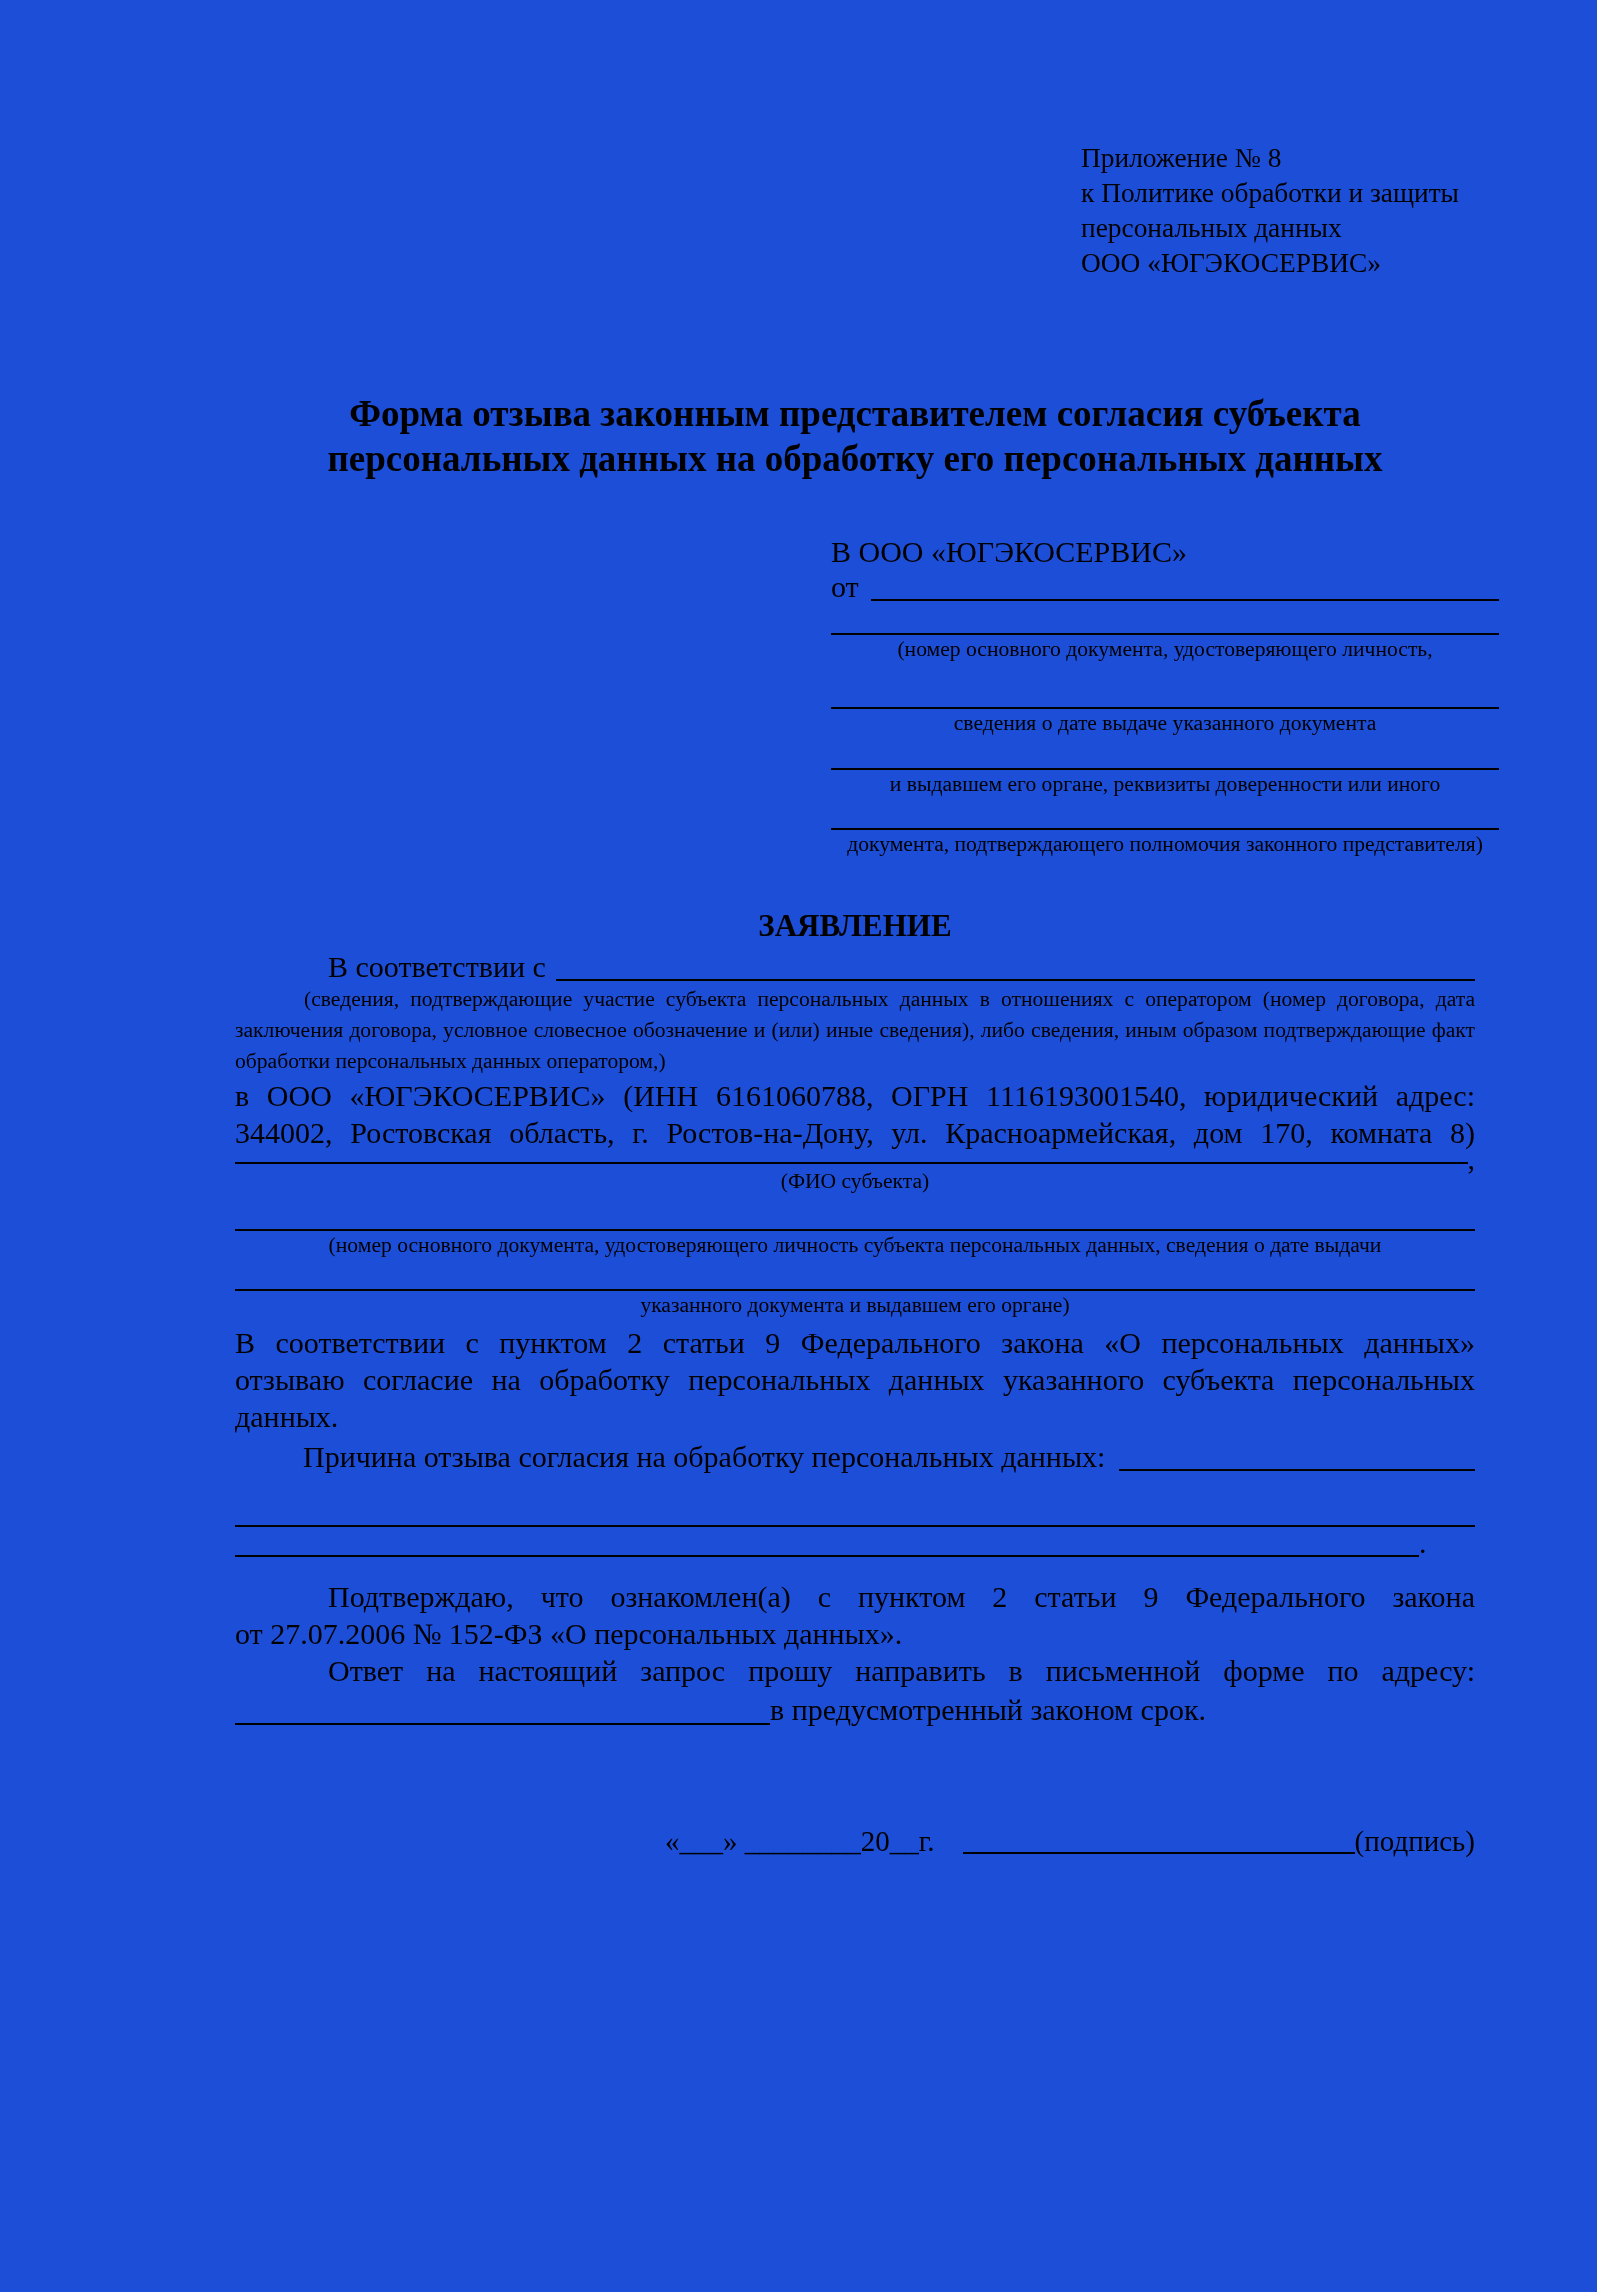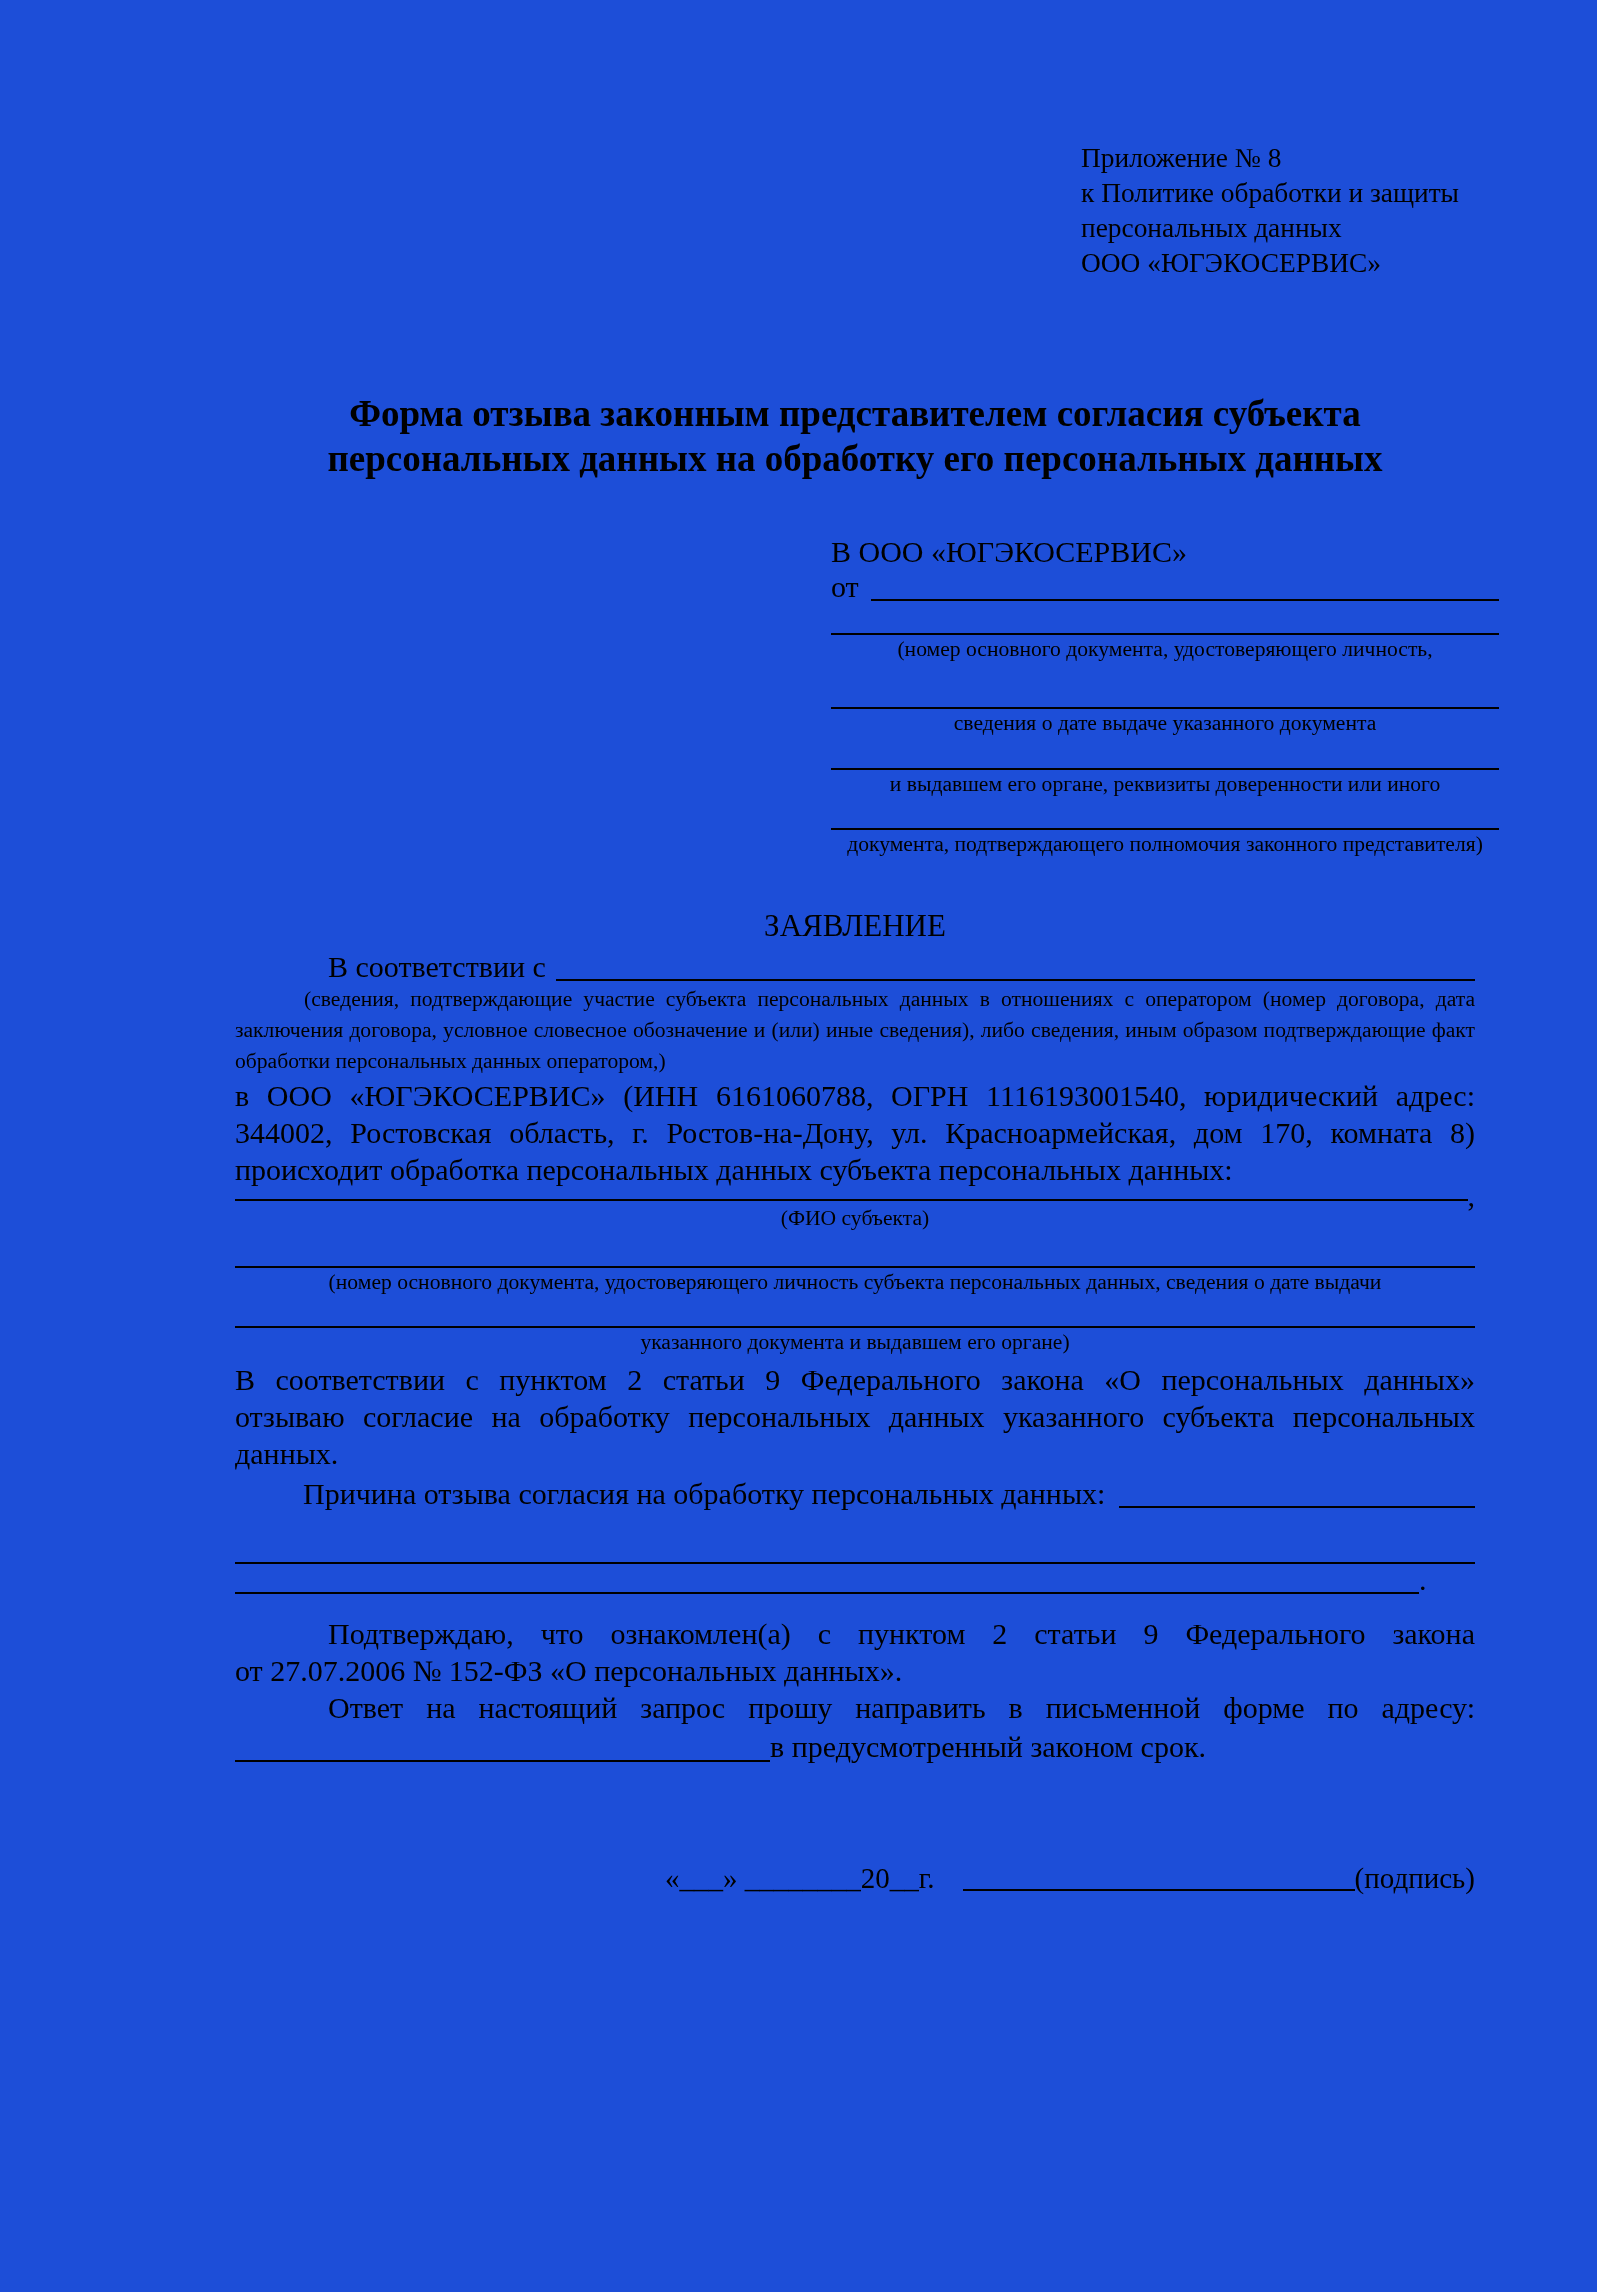--- a/index.html
+++ b/index.html
@@ -19,21 +19,21 @@
   .addressee { margin-top:51px; margin-left:596px; width:668px; font-size:30px; }
   .addressee .to-line { line-height:39px; }
   .flex-row { display:flex; align-items:flex-end; }
   .from-row { height:33px; }
   .from-row .lbl { padding-right:11.8px; white-space:nowrap; }
   .fill { flex:1 1 auto; border-bottom:2.9px solid #000; margin-bottom:2.9px; }
   .cap { font-size:21.6px; line-height:29px; text-align:center; }
   .blank { border-bottom:2.9px solid #000; }
   .b1 { height:29px; } .b2 { height:43px; } .b3 { height:30px; } .b4 { height:29px; }
   
-  .heading { margin-top:47px; font-size:31px; line-height:39px; text-align:center; }
+  .heading { margin-top:47px; font-size:31px; line-height:39px; text-align:center;font-weight:bold; }
   .intro-row { height:33px; margin-top:5.9px; font-size:30px; }
   .intro-row .lbl { margin-left:93px; padding-right:9.8px; white-space:nowrap; }
   .small-print { font-size:21.6px; line-height:31px; text-align:justify; }
   .ind-sm { text-indent:69px; }
   .ind { text-indent:93px; }
   .jlast { text-align-last:justify; }
   .bodytext { font-size:30px; line-height:37px; text-align:justify; }
   .srow { height:15.7px; }
   .srow .tail { line-height:15.7px; }
   .srow2 { height:33px; } .srow3 { height:29px; }
@@ -93,21 +93,20 @@
 
   <div class="small-print">
     <div class="ind-sm jlast">(сведения, подтверждающие участие субъекта персональных данных в отношениях с оператором (номер договора, дата</div>
     <div class="jlast">заключения договора, условное словесное обозначение и (или) иные сведения), либо сведения, иным образом подтверждающие факт</div>
     <div>обработки персональных данных оператором,)</div>
   </div>
 
   <div class="bodytext">
     <div class="jlast">в ООО «ЮГЭКОСЕРВИС» (ИНН 6161060788, ОГРН 1116193001540, юридический адрес:</div>
     <div class="jlast">344002, Ростовская область, г. Ростов-на-Дону, ул. Красноармейская, дом 170, комната 8)</div>
-    <div>происходит обработка персональных данных субъекта персональных данных:</div>
   </div>
 
   <div>
     <div class="flex-row srow bodytext">
       <span class="fill"></span>
       <span class="tail">,</span>
     </div>
     <div class="cap">(ФИО субъекта)</div>
     <div class="blank srow2"></div>
     <div class="cap">(номер основного документа, удостоверяющего личность субъекта персональных данных, сведения о дате выдачи</div>

